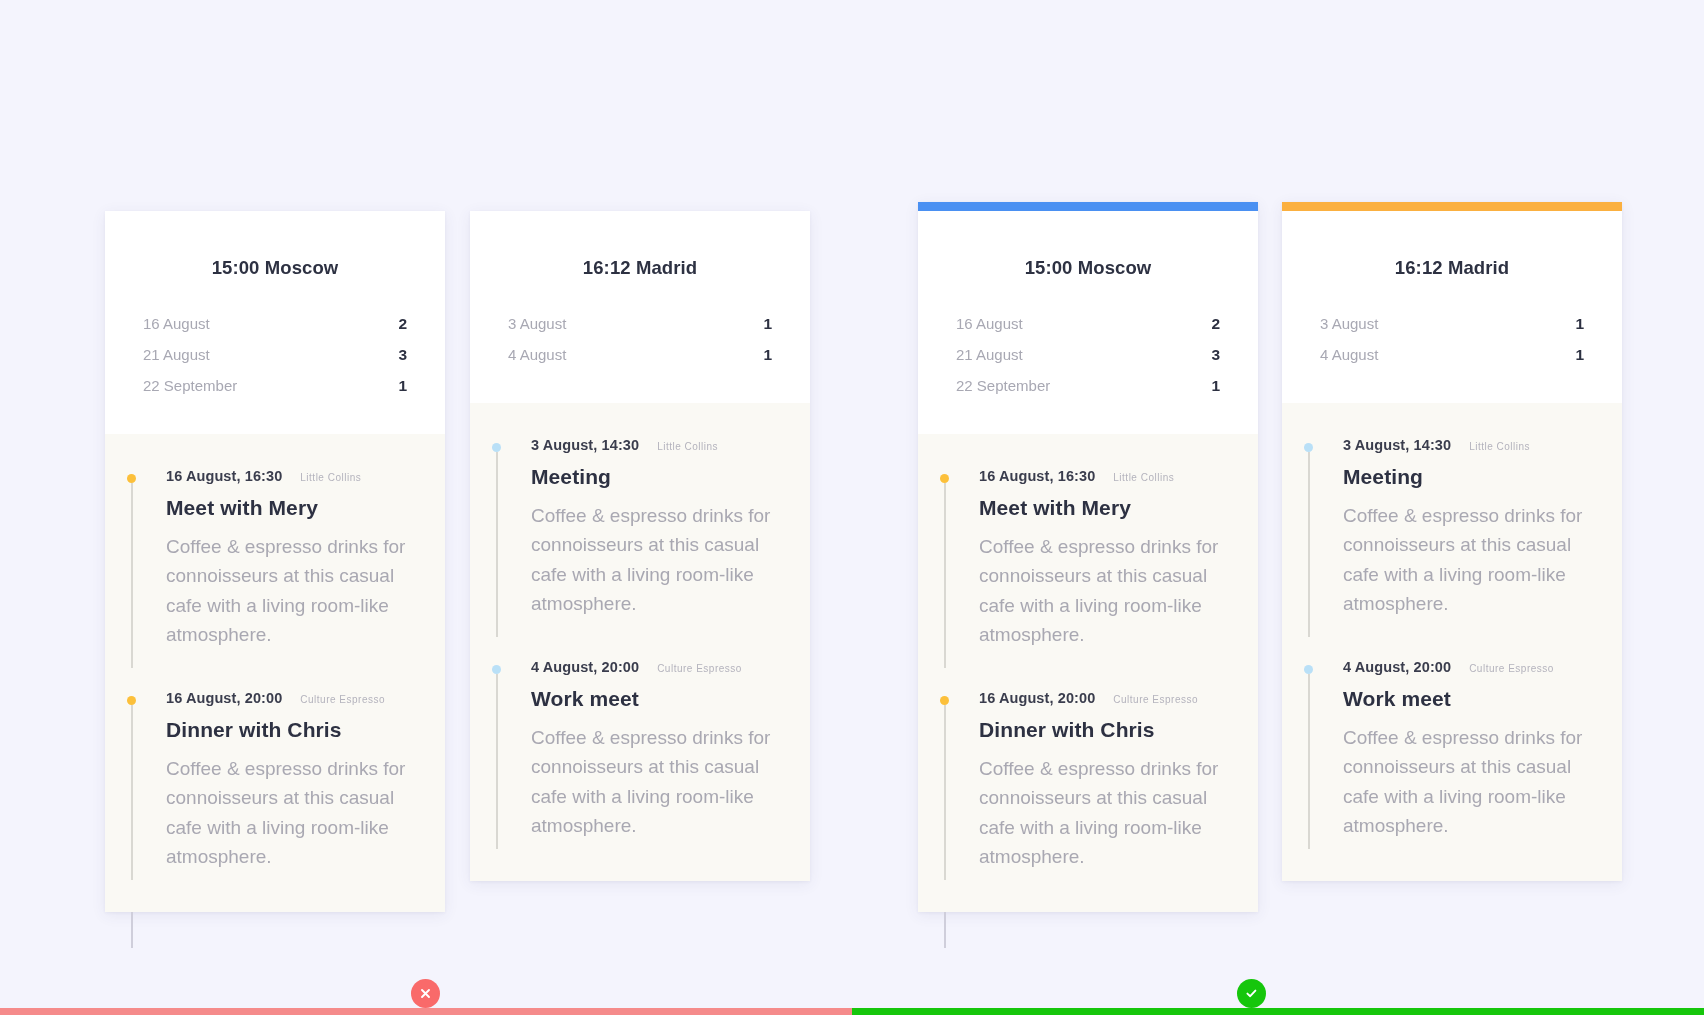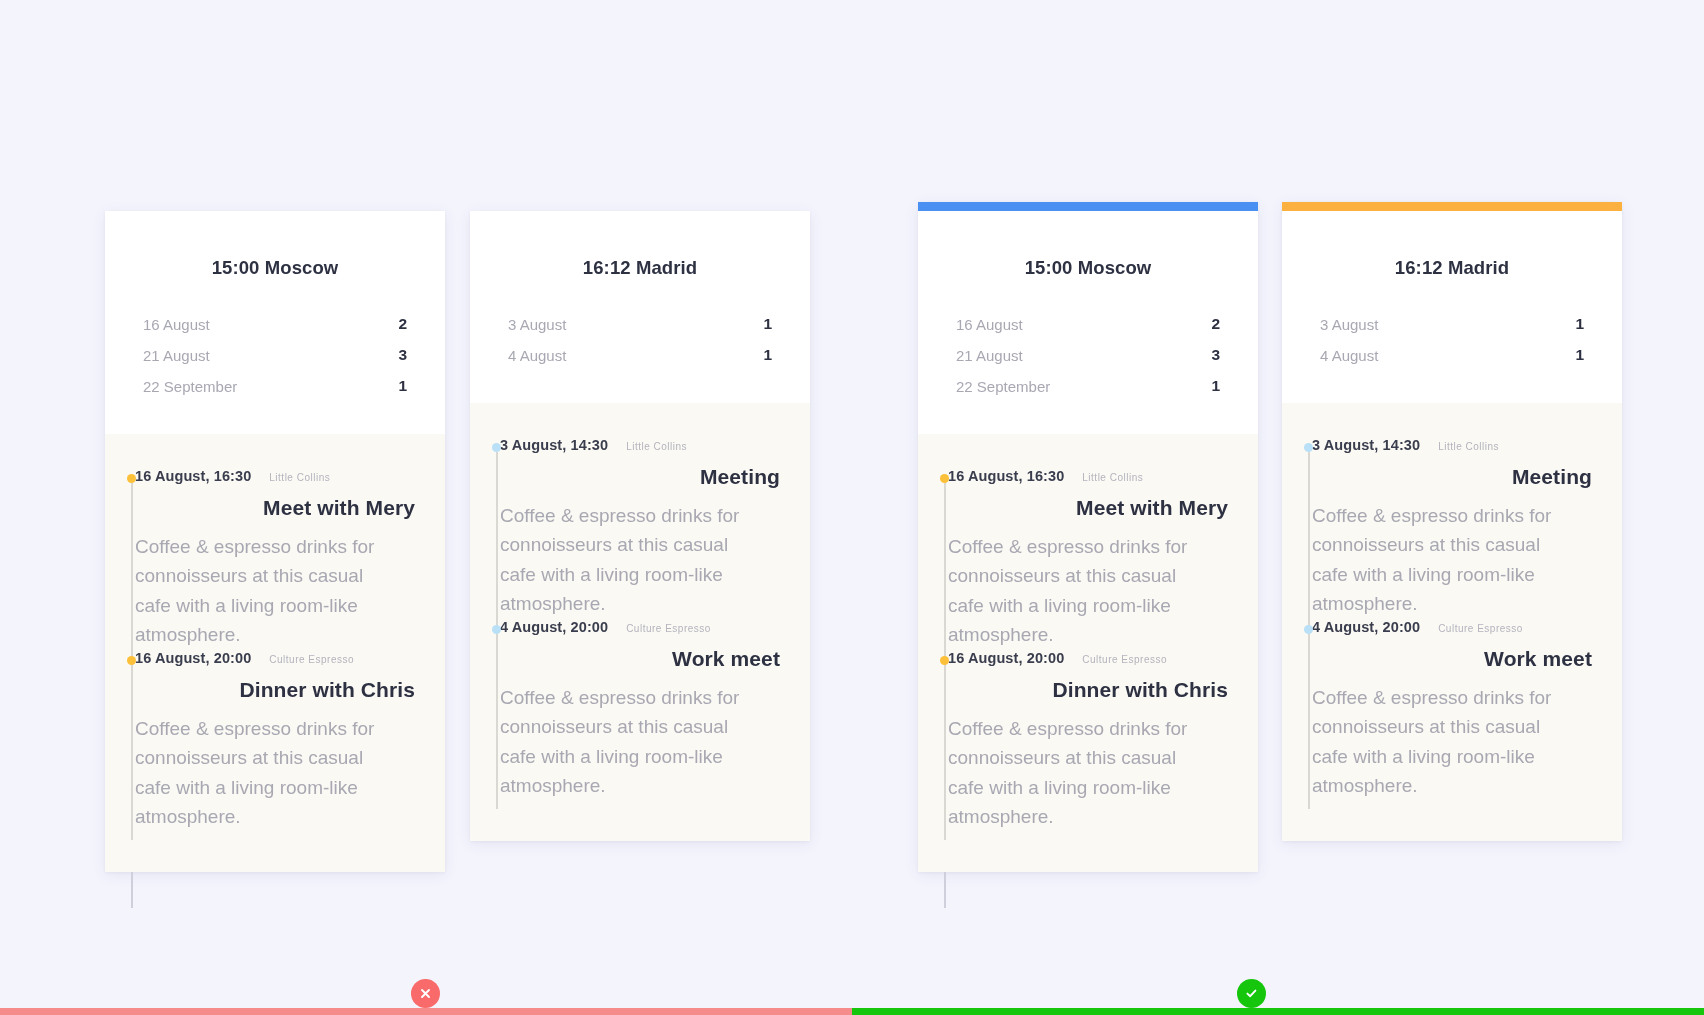--- a/index.html
+++ b/index.html
@@ -45,21 +45,21 @@
     text-align: center;
     font-size: 18.5px;
     font-weight: 700;
     color: #2d3142;
     letter-spacing: 0.1px;
     margin-bottom: 32px;
   }
   .sum-row {
     display: flex;
     justify-content: space-between;
-    align-items: center;
+    align-items: flex-start;
     padding: 4px 0 9px 0;
   }
   .sum-label {
     font-size: 15px;
     color: #a8a8b3;
     font-weight: 400;
   }
   .sum-count {
     font-size: 15.5px;
     color: #2d3142;
@@ -67,24 +67,24 @@
   }
 
   
   .events {
     background: #faf9f4;
     padding: 34px 0 40px 0;
     position: relative;
   }
   .event {
     position: relative;
-    padding-left: 30px;
+    padding-left: 61px;
     padding-right: 30px;
   }
-  .event + .event { }
+  .event + .event { margin-top: 40px; }
   .dot {
     position: absolute;
     left: 22px;
     top: 6px;
     width: 9px;
     height: 9px;
     border-radius: 50%;
   }
   .rail {
     position: absolute;
@@ -111,21 +111,20 @@
     color: #b4b3bd;
     letter-spacing: 0.5px;
     white-space: nowrap;
   }
   .ev-title {
     font-size: 21px;
     font-weight: 700;
     color: #2d3142;
     margin-bottom: 12px;
     letter-spacing: 0.1px;
-    text-align: right;
   }
   .ev-desc {
     font-size: 19px;
     line-height: 1.55;
     color: #a9a8b2;
     max-width: 250px;
   }
 
   
   .rail-overflow {

